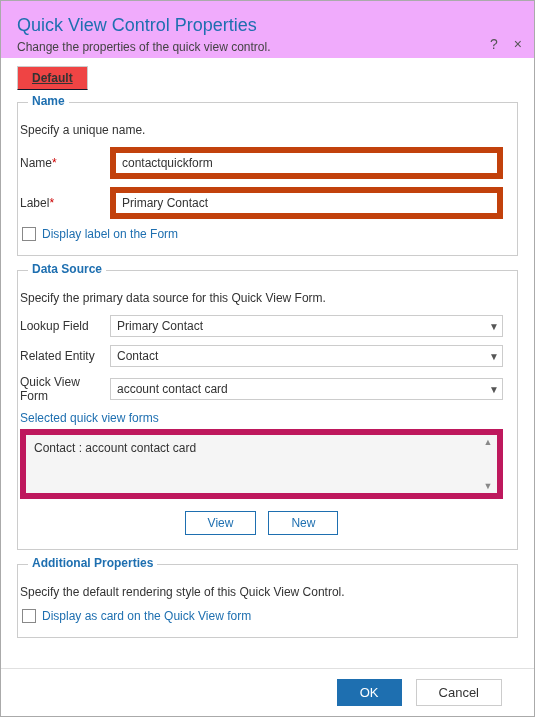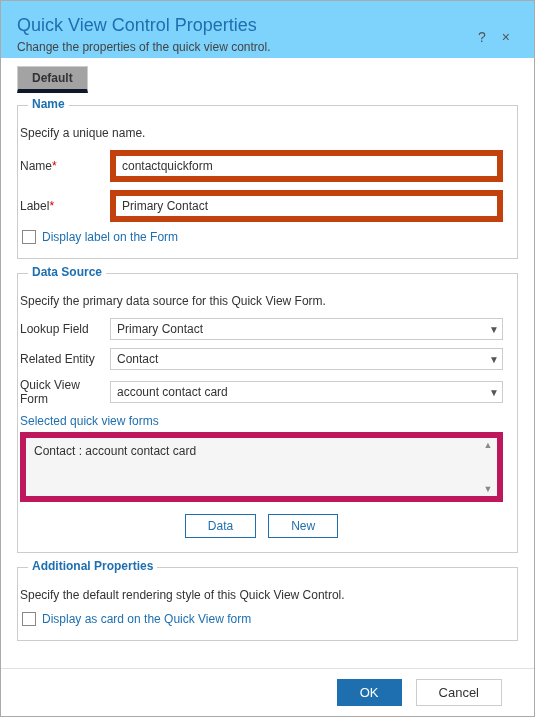--- a/index.html
+++ b/index.html
@@ -17,25 +17,25 @@
       width: 535px;
       height: 717px;
       background: #fff;
       border: 1px solid #aaa;
       display: flex;
       flex-direction: column;
       position: relative;
     }
 
     .dialog-header {
-      background: #7dd3fc;
-      padding: 14px 20px 4px 16px;
+      background: #f0abfc;
+      padding: 14px 8px 4px 16px;
       border-bottom: none;
       display: flex;
-      align-items: center;
+      align-items: flex-end;
       justify-content: space-between;
     }
 
     .dialog-title-area {
       flex: 1;
     }
 
     .dialog-title {
       font-size: 18px;
       color: #1e6fb0;
@@ -84,23 +84,24 @@
     .tab {
       padding: 4px 14px;
       border: 1px solid #ccc;
       background: #f5f5f5;
       cursor: pointer;
       font-size: 12px;
       color: #333;
     }
 
     .tab.active {
-      background: #a3a3a3;
-      border-bottom: 4px solid #0f172a;
+      background: #ef4444;
+      border-bottom: 1px solid #0f172a;
       font-weight: 600;
+      text-decoration: underline;
     }
 
     .section {
       border: 1px solid #ccc;
       margin-bottom: 14px;
       padding: 10px 14px 14px 2px;
       position: relative;
     }
 
     .section-legend {
@@ -362,21 +363,21 @@
       <div class="selected-forms-label">Selected quick view forms</div>
       <div class="selected-forms-box">
         <span>Contact : account contact card</span>
         <div class="selected-forms-scroll">
           <span class="scroll-btn">▲</span>
           <span class="scroll-btn">▼</span>
         </div>
       </div>
 
       <div class="buttons-row">
-        <button class="btn">Data</button>
+        <button class="btn">View</button>
         <button class="btn">New</button>
       </div>
     </div>
 
     <div class="section">
       <div class="section-legend">Additional Properties</div>
       <div class="section-desc">Specify the default rendering style of this Quick View Control.</div>
       <div class="checkbox-row">
         <span class="checkbox-icon"></span>
         <span class="checkbox-label">Display as card on the Quick View form</span>

